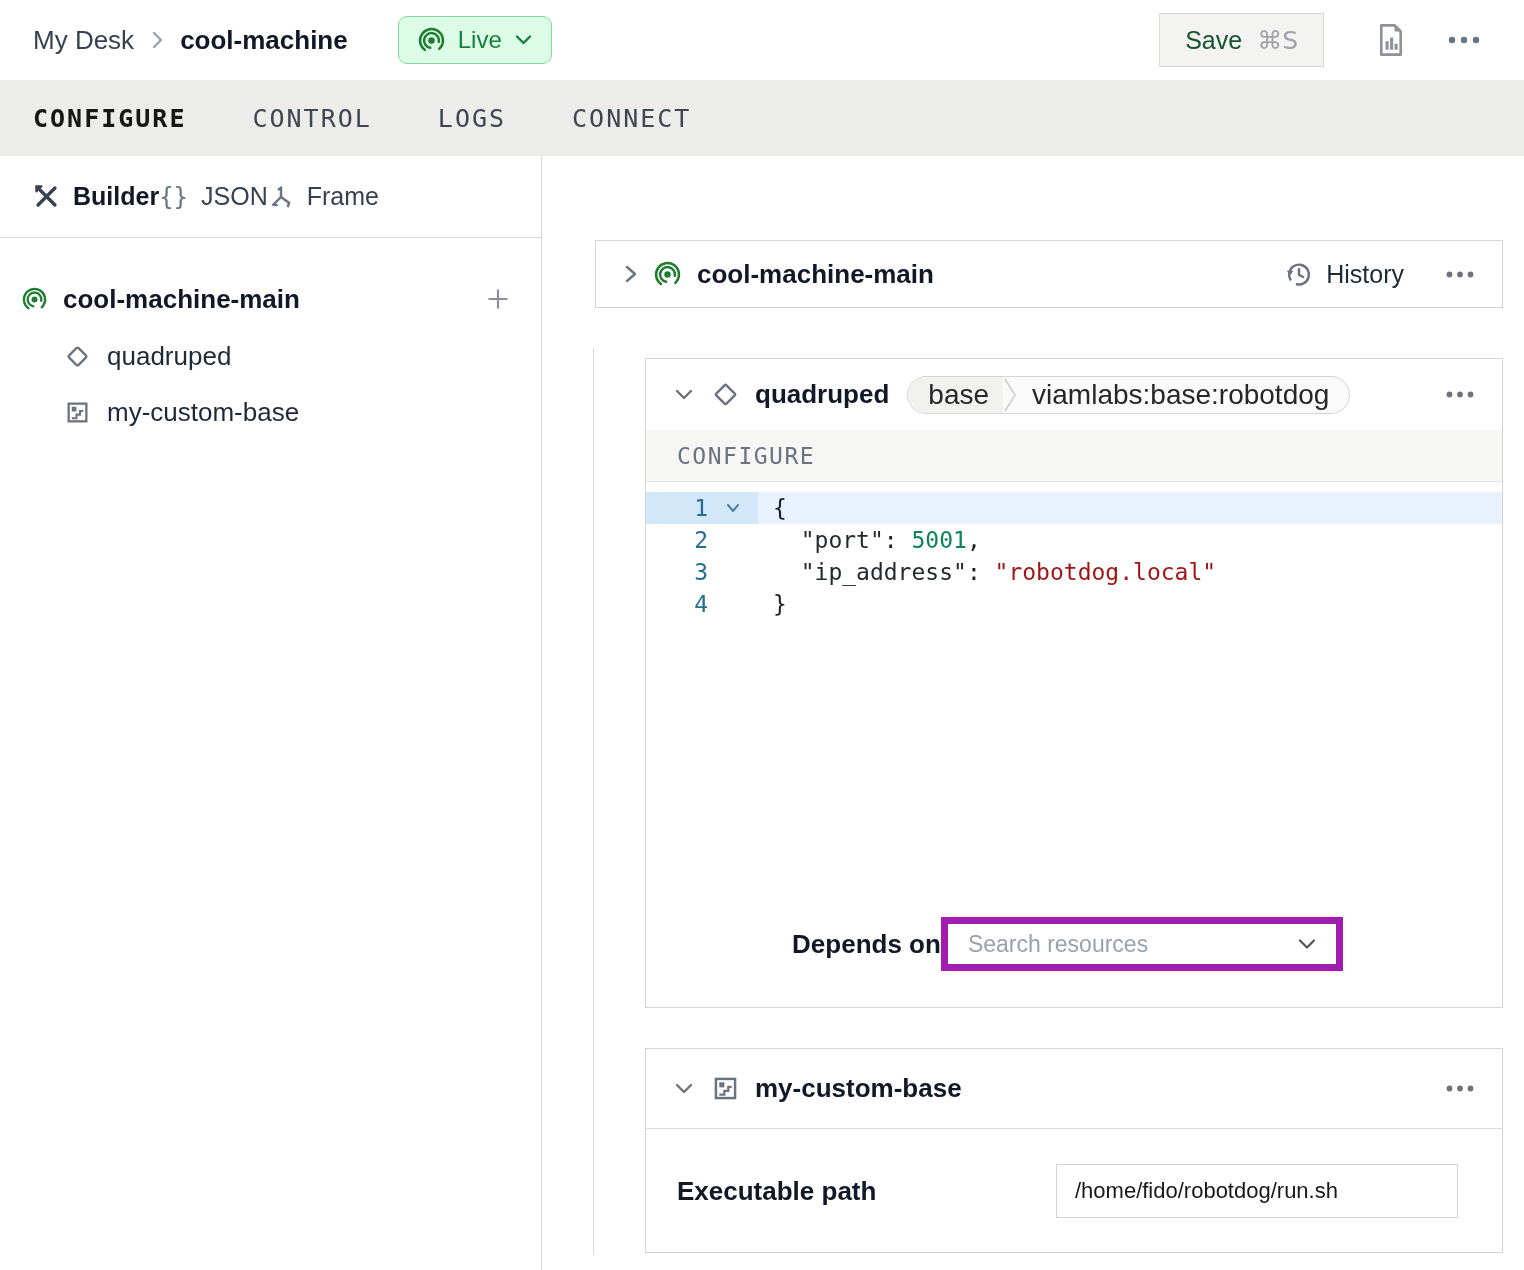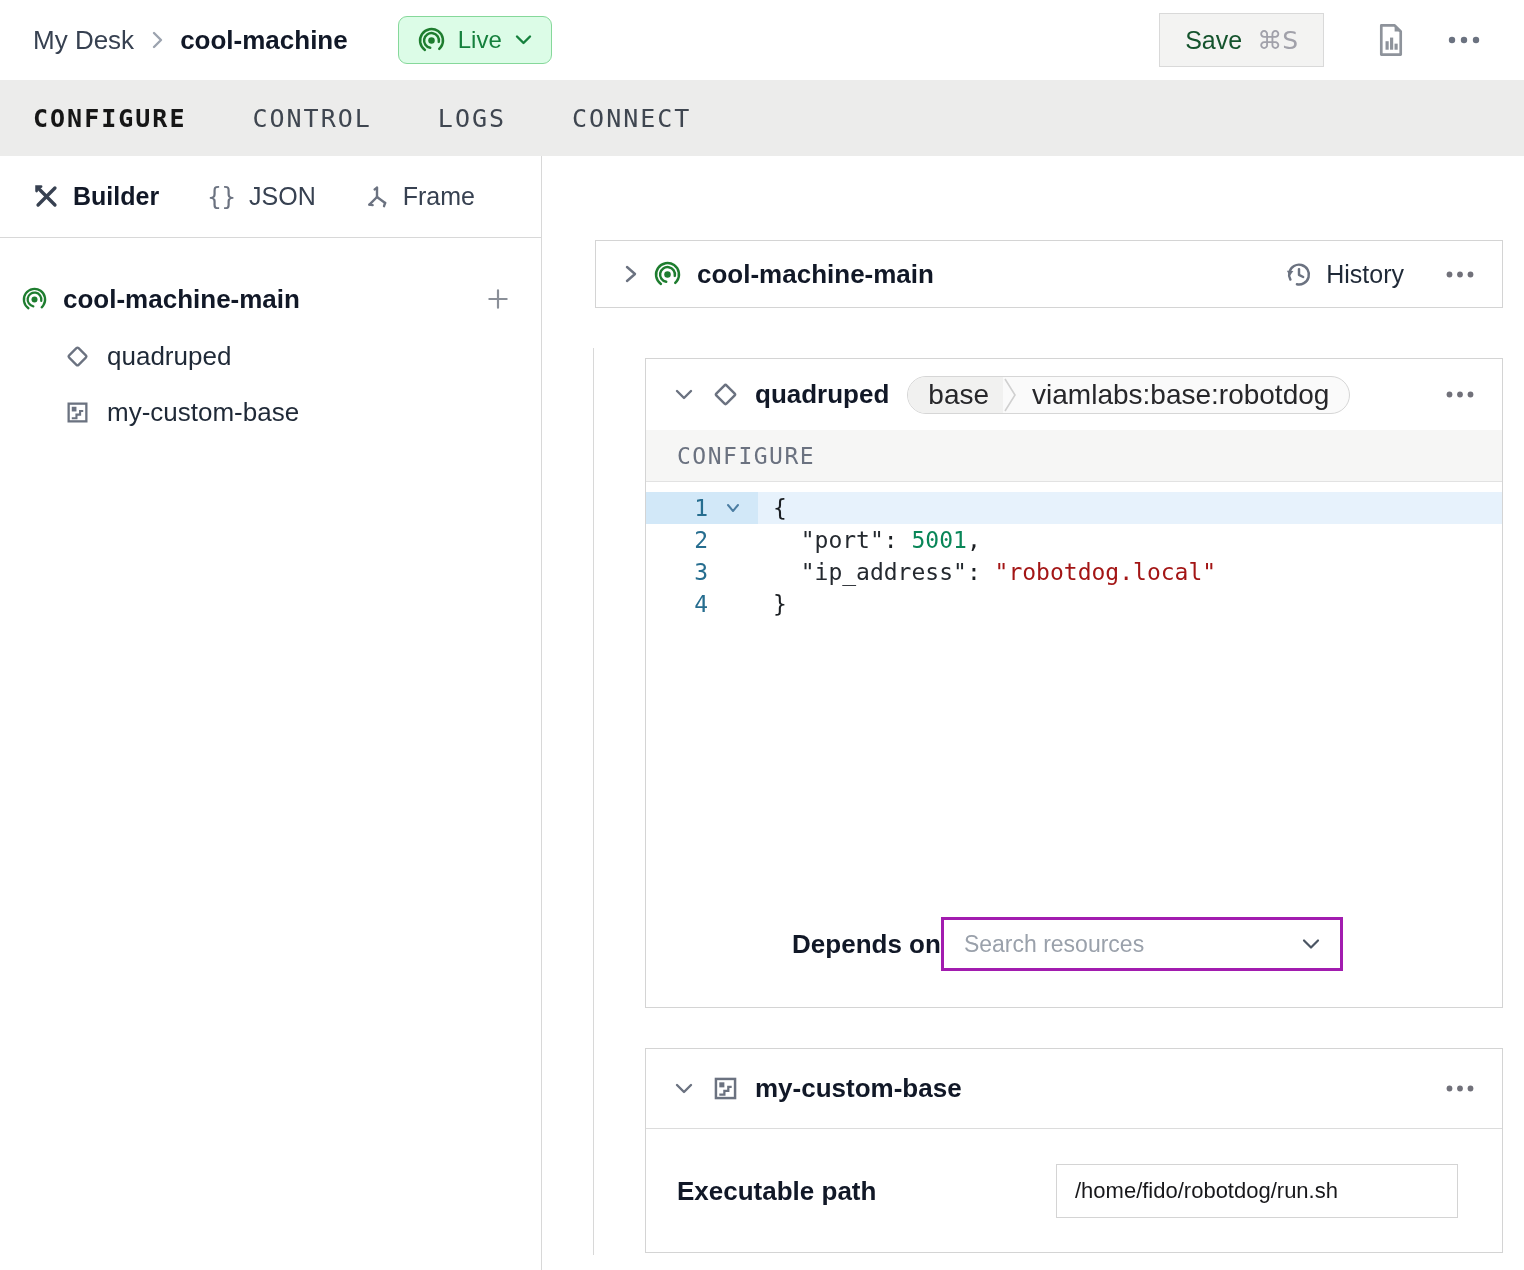--- a/index.html
+++ b/index.html
@@ -31,21 +31,21 @@
   .tabbar { position:absolute; top:80px; left:0; right:0; height:76px; background:#ececeb;
     display:flex; align-items:center; padding:0 33px; gap:66px;
     font-family:"DejaVu Sans Mono", monospace; font-size:25px; letter-spacing:2px; }
   .tab { color:#3f4650; cursor:pointer; }
   .tab.active { color:#161616; font-weight:bold; }
 
   
   .sidebar { position:absolute; top:156px; left:0; bottom:0; width:542px;
     background:#fff; border-right:1px solid #d8d8d8; }
   .views { height:82px; border-bottom:1px solid #d8d8d8; display:flex; align-items:center;
-    padding:0 33px; gap:48px; }
+    padding:0 33px; }
   .view { display:flex; align-items:center; gap:13px; font-size:25px; color:#374151; cursor:pointer; }
   .view.active { color:#111827; font-weight:bold; }
   .brace-glyph { font-family:"DejaVu Sans Mono", monospace; font-size:24px; color:#6b7280; }
   .tree { padding:38px 30px 0 22px; }
   .tree-root { display:flex; align-items:center; gap:16px; height:46px; margin-bottom:11px; cursor:pointer; }
   .tree-root-label { font-weight:bold; font-size:26px; color:#111827; }
   .tree-child { display:flex; align-items:center; gap:17px; height:46px; margin-bottom:10px;
     padding-left:43px; cursor:pointer; }
   .tree-child-label { font-size:26px; color:#1f2937; }
 
@@ -85,21 +85,21 @@
   .code-line.hl { background:#e7f2fc; }
   .code-line.hl .gutter { background:#d2e8f8; }
   .tok-key { color:#24292f; }
   .tok-punct { color:#1b1f23; }
   .tok-num { color:#098658; }
   .tok-str { color:#a31515; }
 
   .depends-row { position:absolute; left:31px; right:44px; bottom:36px; height:54px;
     display:flex; align-items:center; justify-content:center; }
   .field-label { font-weight:bold; font-size:26px; color:#111827; }
-  .select-box { width:402px; height:54px; border:3px solid #a21caf; background:#fff;
+  .select-box { width:402px; height:54px; border:7px solid #a21caf; background:#fff;
     display:flex; align-items:center; justify-content:space-between; padding:0 20px; cursor:pointer; }
   .placeholder { font-size:23px; color:#9aa1ab; }
 
   .base-card { left:103px; top:892px; width:858px; height:205px; }
   .base-card .card-head { height:80px; border-bottom:1px solid #dcdcdc; }
   .base-body { height:124px; display:flex; align-items:center; justify-content:space-between;
     padding:0 44px 0 31px; }
   .text-input { width:402px; height:54px; border:1px solid #d4d4d4; background:#fff;
     display:flex; align-items:center; padding:17px 18px; font-size:22px; color:#18181b; cursor:text; } .ml16 { margin-left:16px; } .ml18 { margin-left:18px; }
 </style>

